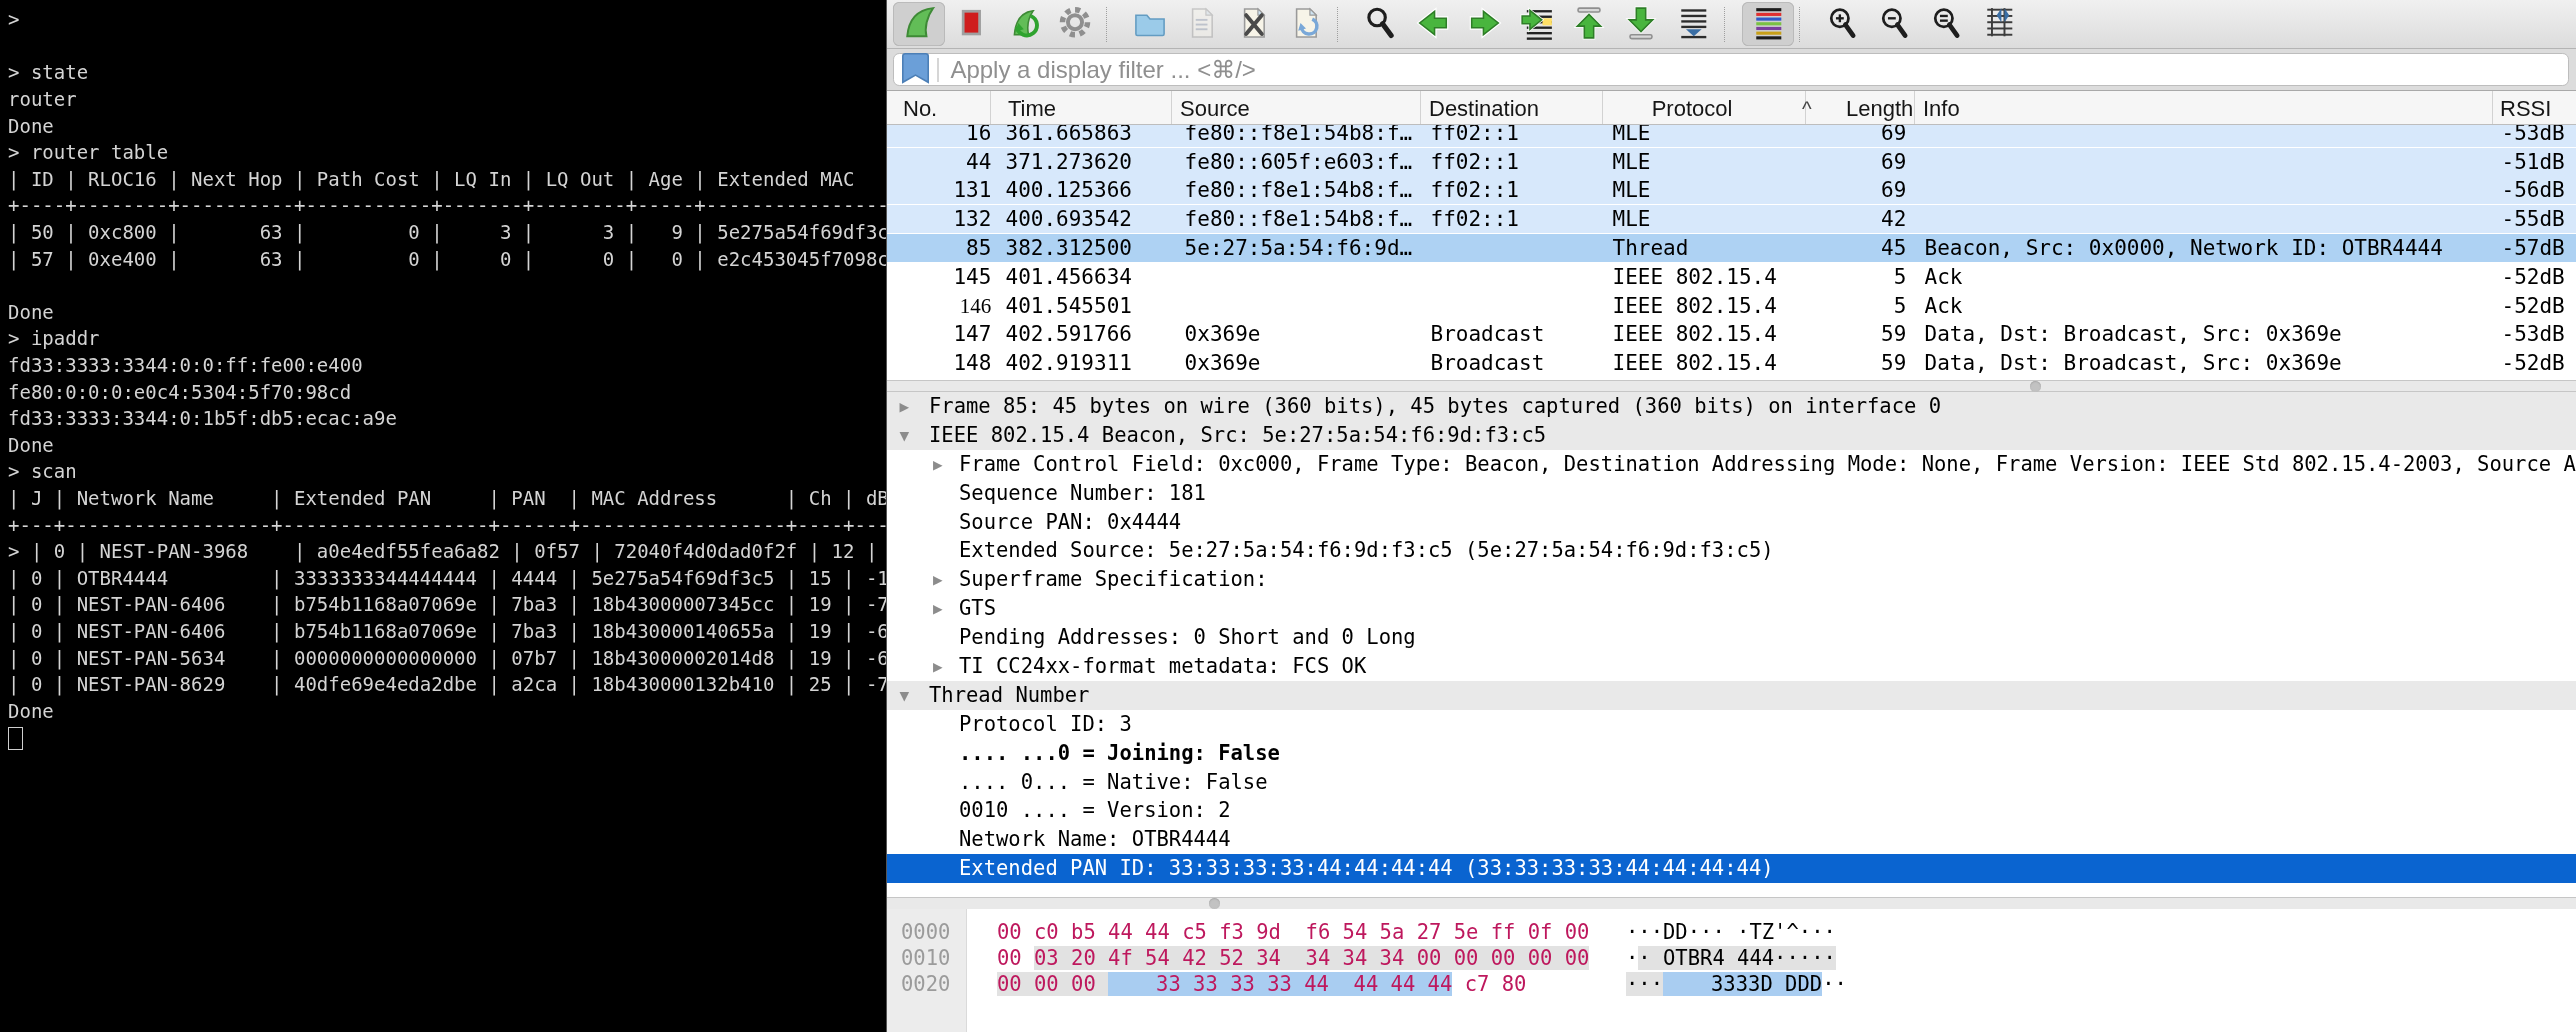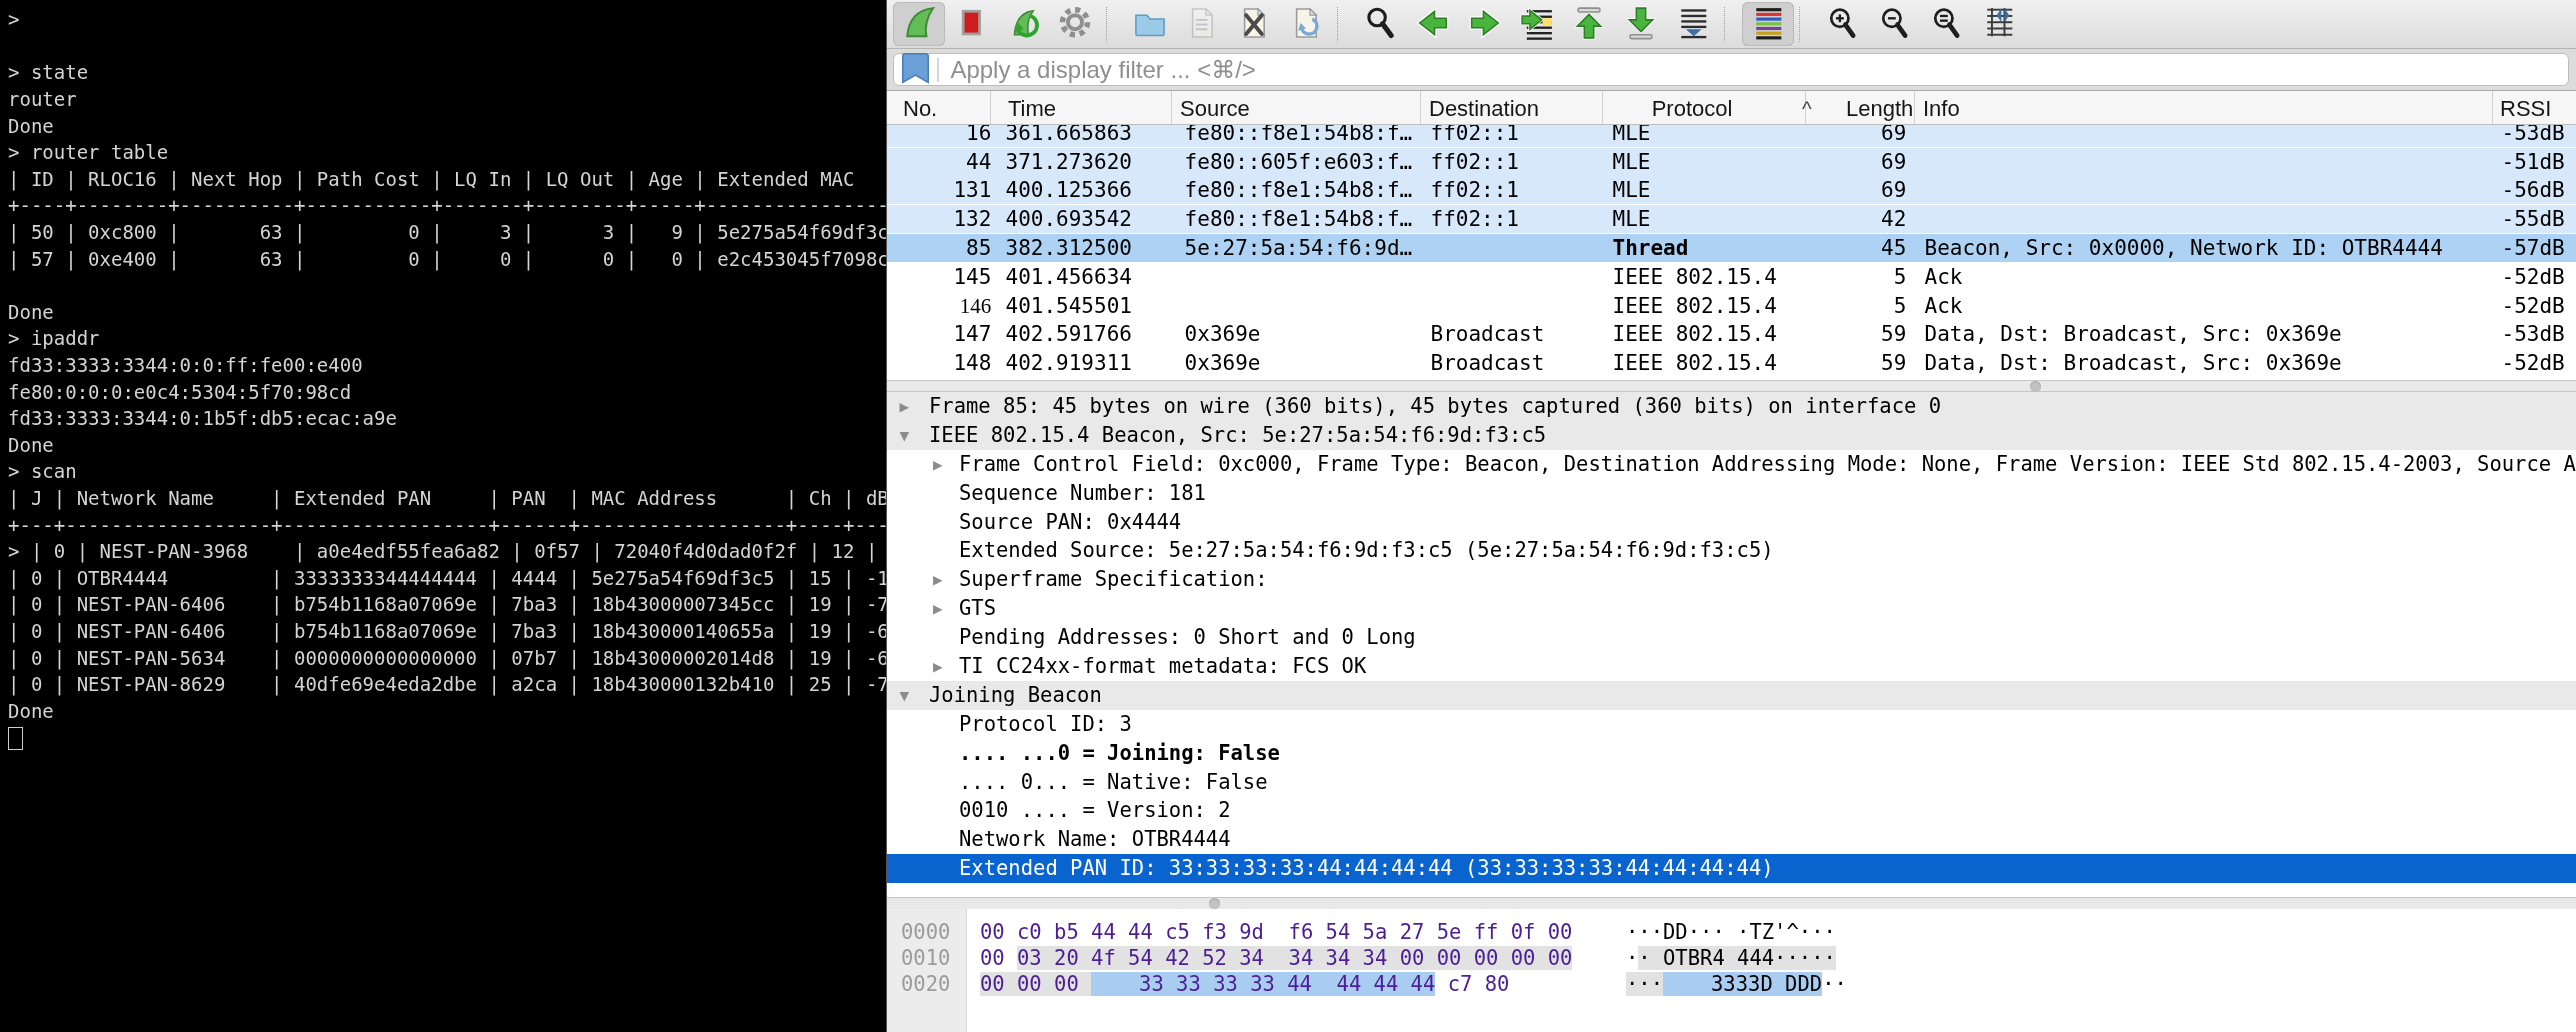--- a/index.html
+++ b/index.html
@@ -41,21 +41,21 @@
   .drow{position:absolute;left:0;width:1691px;height:29px;line-height:29px;font-family:"DejaVu Sans Mono",monospace;font-size:20.5px;color:#000;white-space:pre;overflow:hidden;}
   .drow.band{background:#e9e9e9;}
   .drow.dsel{background:#0a64d0;color:#fff;}
   .dtri{position:absolute;top:0;font-size:16px;color:#8c8c8c;}
   .dtext{position:absolute;top:0;white-space:pre;}
   
   #hexpane{position:absolute;left:0;top:909px;width:1691px;height:123px;background:#fff;overflow:hidden;}
   #hexgutter{position:absolute;left:0;top:0;width:79px;height:123px;background:#ececec;border-right:0.8px solid #dadada;}
   .xrow{position:absolute;left:0;width:1691px;height:26px;line-height:26px;font-family:"DejaVu Sans Mono",monospace;font-size:20.5px;white-space:pre;}
   .xoff{position:absolute;left:14px;color:#9b9b9b;}
-  .xhex{position:absolute;left:93px;color:#4c1d95;}
+  .xhex{position:absolute;left:110px;color:#be185d;}
   .xascii{position:absolute;left:739px;color:#000;}
   .seg-p{}
   .seg-g{background:#e2e2e2;}
   .seg-b{background:#a9cdf1;padding-left:48px;}
 </style>
 </head>
 <body>
 
 <div id="root">
 
@@ -324,21 +324,21 @@
           <div class="pcell" style="left: 716px; width: 235px; padding-left: 9.5px;">MLE</div>
           <div class="pcell" style="left: 951px; width: 77px; text-align: right; padding-right: 8.7px;">42</div>
           <div class="pcell" style="left: 1028px; width: 578px; padding-left: 9.5px;"></div>
           <div class="pcell" style="left: 1605px; width: 85px; padding-left: 9.5px;">-55dB</div>
         </div>
         <div class="prow csel" style="top: 109px;">
           <div class="pcell" style="left: 0px; width: 113px; text-align: right; padding-right: 8.7px;">85</div>
           <div class="pcell" style="left: 113px; width: 172px; padding-left: 5.5px;">382.312500</div>
           <div class="pcell" style="left: 285px; width: 249px; padding-left: 12.6px;">5e:27:5a:54:f6:9d…</div>
           <div class="pcell" style="left: 534px; width: 182px; padding-left: 9.5px;"></div>
-          <div class="pcell" style="left: 716px; width: 235px; padding-left: 9.5px; font-weight: bold;">Thread</div>
+          <div class="pcell" style="left: 716px; width: 235px; padding-left: 9.5px;">Thread</div>
           <div class="pcell" style="left: 951px; width: 77px; text-align: right; padding-right: 8.7px;">45</div>
           <div class="pcell" style="left: 1028px; width: 578px; padding-left: 9.5px;">Beacon, Src: 0x0000, Network ID: OTBR4444</div>
           <div class="pcell" style="left: 1605px; width: 85px; padding-left: 9.5px;">-57dB</div>
         </div>
         <div class="prow " style="top: 138px;">
           <div class="pcell" style="left: 0px; width: 113px; text-align: right; padding-right: 8.7px;">145</div>
           <div class="pcell" style="left: 113px; width: 172px; padding-left: 5.5px;">401.456634</div>
           <div class="pcell" style="left: 285px; width: 249px; padding-left: 12.6px;"></div>
           <div class="pcell" style="left: 534px; width: 182px; padding-left: 9.5px;"></div>
           <div class="pcell" style="left: 716px; width: 235px; padding-left: 9.5px;">IEEE 802.15.4</div>
@@ -386,21 +386,21 @@
         <div class="drow band" style="top: 0px;"><span class="dtri" style="left: 12.6px;">▶</span><span class="dtext" style="left: 42px;">Frame 85: 45 bytes on wire (360 bits), 45 bytes captured (360 bits) on interface 0</span></div>
         <div class="drow band" style="top: 29px;"><span class="dtri" style="left: 12.6px;">▼</span><span class="dtext" style="left: 42px;">IEEE 802.15.4 Beacon, Src: 5e:27:5a:54:f6:9d:f3:c5</span></div>
         <div class="drow" style="top: 58px;"><span class="dtri" style="left: 46px;">▶</span><span class="dtext" style="left: 72px;">Frame Control Field: 0xc000, Frame Type: Beacon, Destination Addressing Mode: None, Frame Version: IEEE Std 802.15.4-2003, Source A</span></div>
         <div class="drow" style="top: 87px;"><span class="dtext" style="left: 72px;">Sequence Number: 181</span></div>
         <div class="drow" style="top: 116px;"><span class="dtext" style="left: 72px;">Source PAN: 0x4444</span></div>
         <div class="drow" style="top: 144px;"><span class="dtext" style="left: 72px;">Extended Source: 5e:27:5a:54:f6:9d:f3:c5 (5e:27:5a:54:f6:9d:f3:c5)</span></div>
         <div class="drow" style="top: 173px;"><span class="dtri" style="left: 46px;">▶</span><span class="dtext" style="left: 72px;">Superframe Specification:</span></div>
         <div class="drow" style="top: 202px;"><span class="dtri" style="left: 46px;">▶</span><span class="dtext" style="left: 72px;">GTS</span></div>
         <div class="drow" style="top: 231px;"><span class="dtext" style="left: 72px;">Pending Addresses: 0 Short and 0 Long</span></div>
         <div class="drow" style="top: 260px;"><span class="dtri" style="left: 46px;">▶</span><span class="dtext" style="left: 72px;">TI CC24xx-format metadata: FCS OK</span></div>
-        <div class="drow band" style="top: 289px;"><span class="dtri" style="left: 12.6px;">▼</span><span class="dtext" style="left: 42px;">Joining Beacon</span></div>
+        <div class="drow band" style="top: 289px;"><span class="dtri" style="left: 12.6px;">▼</span><span class="dtext" style="left: 42px;">Thread Number</span></div>
         <div class="drow" style="top: 318px;"><span class="dtext" style="left: 72px;">Protocol ID: 3</span></div>
         <div class="drow" style="top: 347px;"><span class="dtext" style="left: 72px; font-weight: bold;">.... ...0 = Joining: False</span></div>
         <div class="drow" style="top: 376px;"><span class="dtext" style="left: 72px;">.... 0... = Native: False</span></div>
         <div class="drow" style="top: 404px;"><span class="dtext" style="left: 72px;">0010 .... = Version: 2</span></div>
         <div class="drow" style="top: 433px;"><span class="dtext" style="left: 72px;">Network Name: OTBR4444</span></div>
         <div class="drow dsel" style="top: 462px;"><span class="dtext" style="left: 72px;">Extended PAN ID: 33:33:33:33:44:44:44:44 (33:33:33:33:44:44:44:44)</span></div>
       </div>
 
     <div class="splitter" id="split2" style="top:897px;height:12.6px;">
       <div class="dimple" style="left:322px;"></div>

